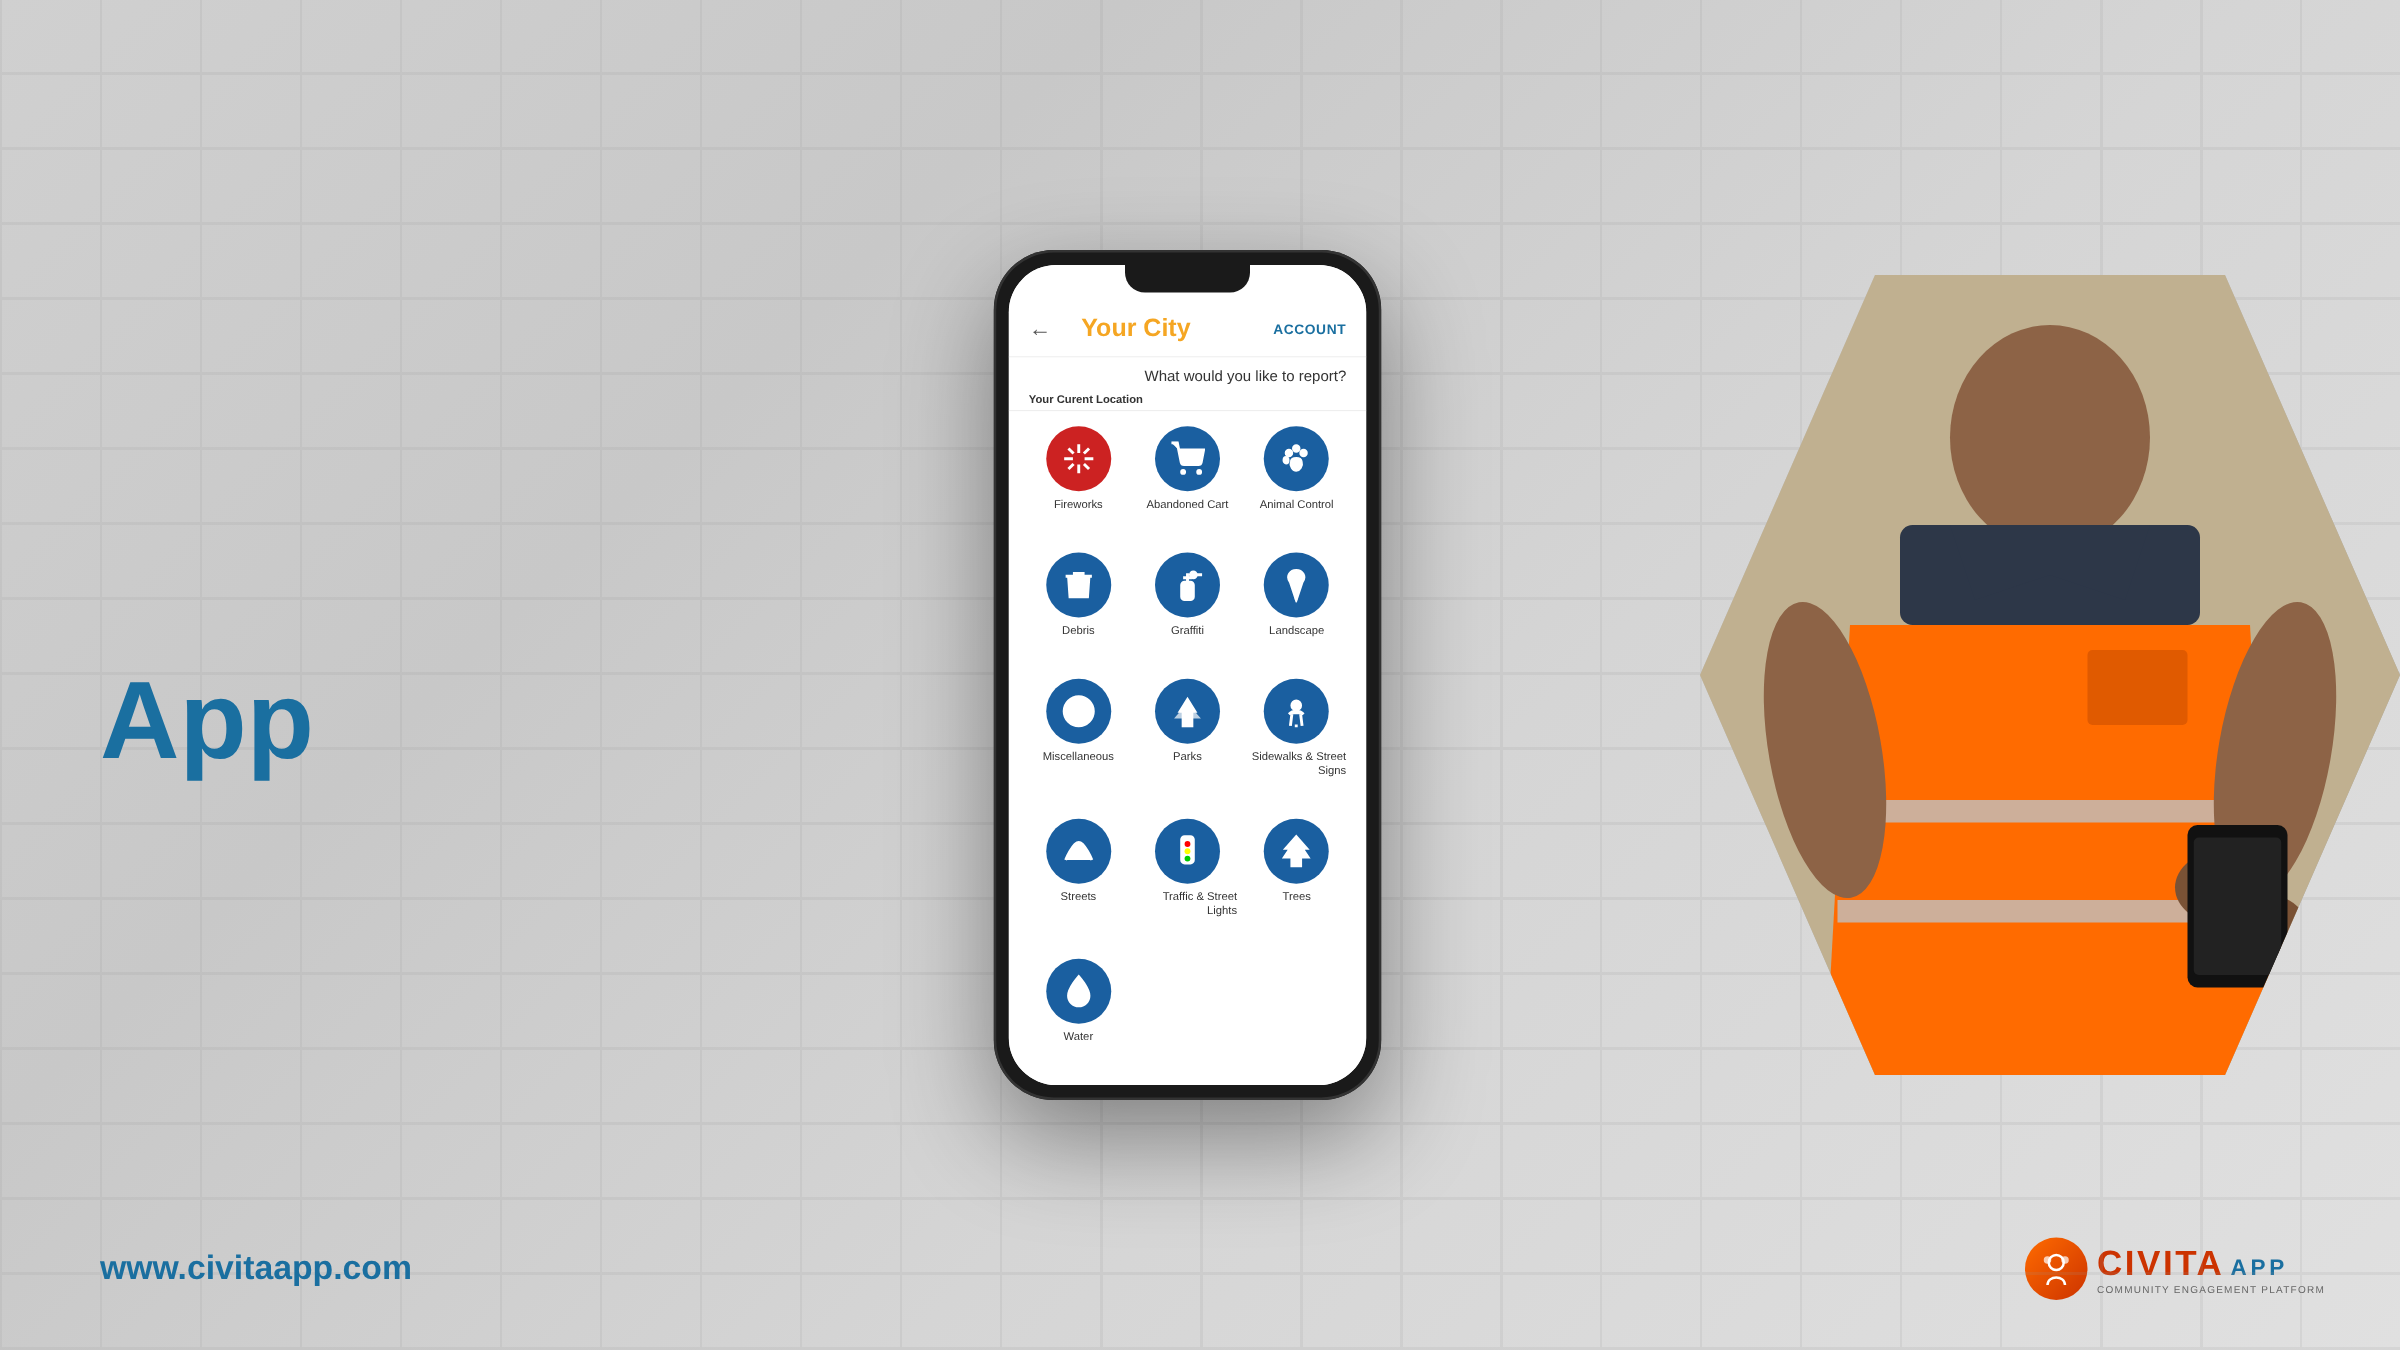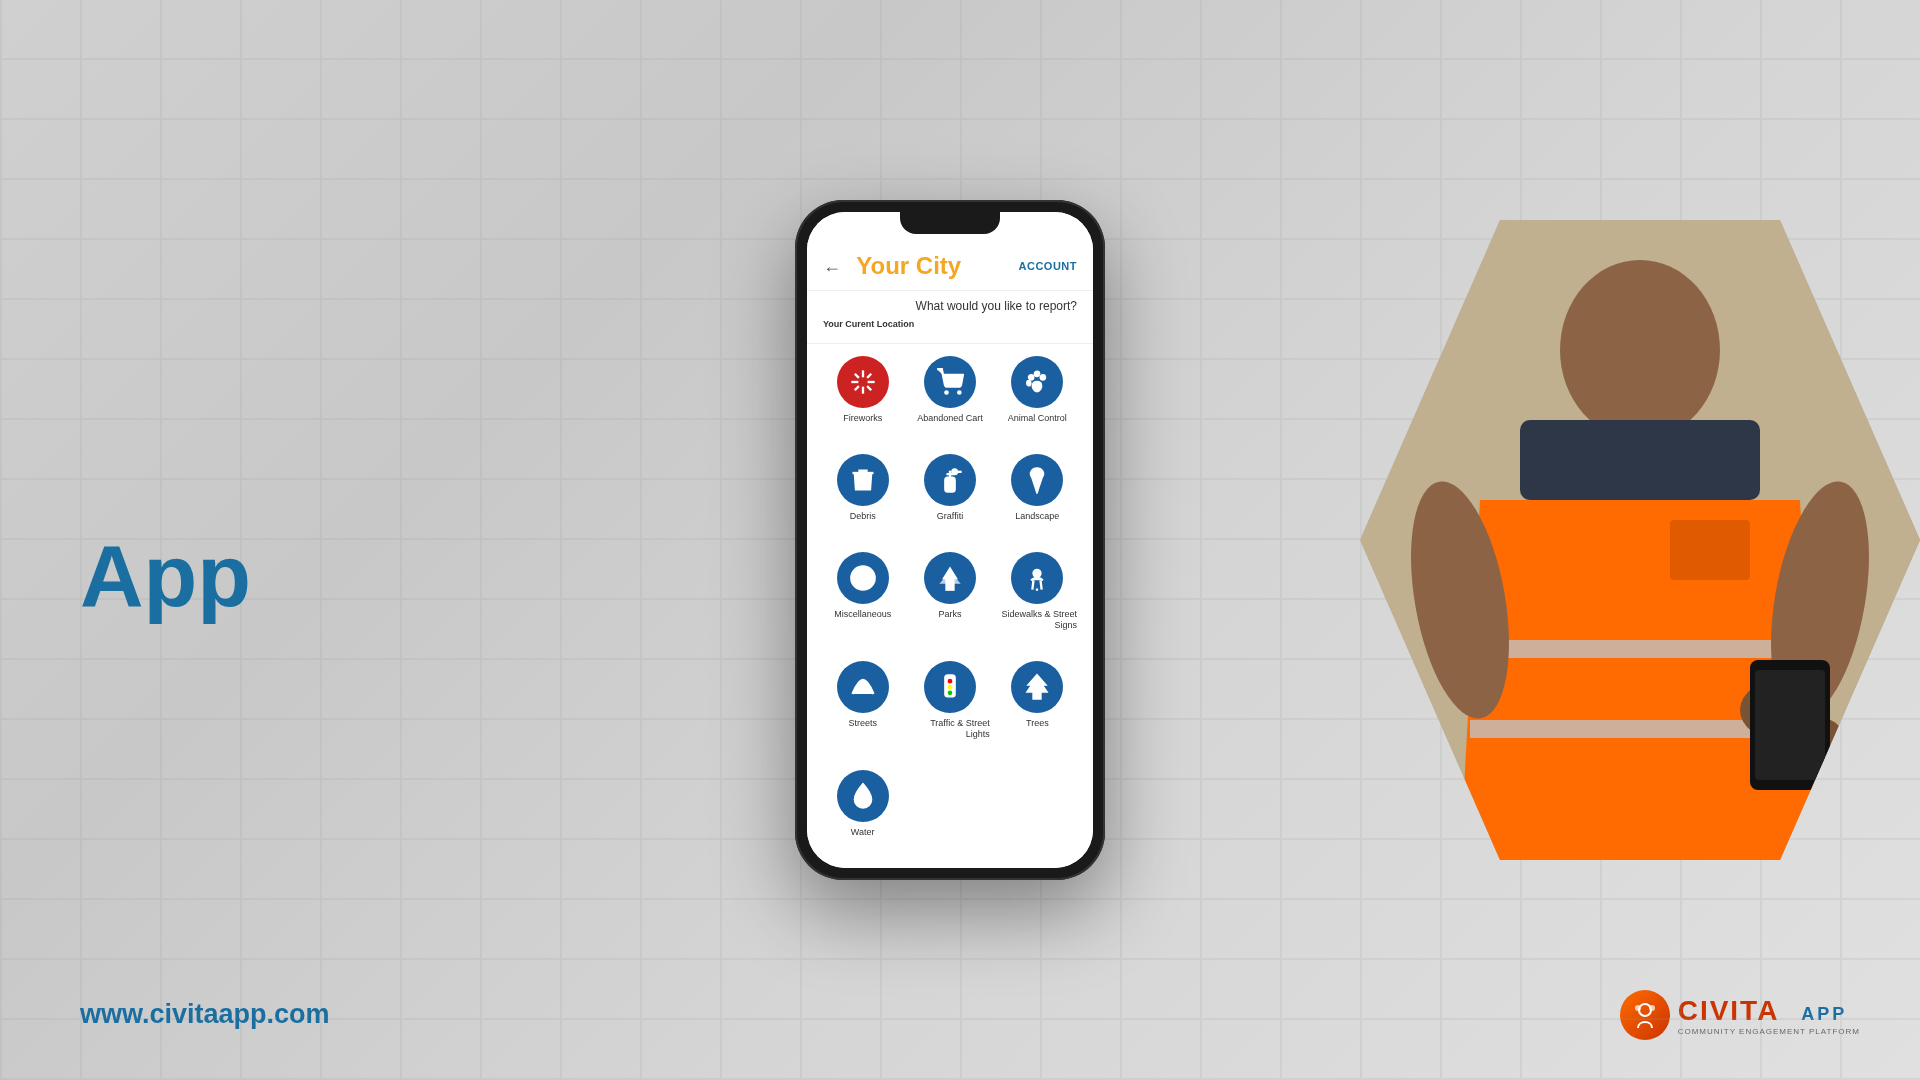--- a/index.html
+++ b/index.html
@@ -122,21 +122,21 @@
       border-bottom: 1px solid #eee;
     }
 
     .app-back-btn {
       font-size: 18px;
       color: #555;
       cursor: pointer;
     }
 
     .app-title {
-      font-size: 24px;
+      font-size: 20px;
       font-weight: 700;
       color: #f5a623;
       text-align: center;
       flex: 1;
     }
 
     .app-account {
       font-size: 11px;
       font-weight: 700;
       color: #1a6fa0;
@@ -151,21 +151,21 @@
       color: #333;
       padding: 8px 16px 4px;
       font-weight: 500;
     }
 
     .app-location {
       background: white;
       text-align: left;
       font-size: 9px;
       color: #333;
-      padding: 2px 16px 14px;
+      padding: 2px 16px 4px;
       font-weight: 600;
       border-bottom: 1px solid #eee;
     }
 
     .app-grid {
       padding: 12px 16px;
       display: grid;
       grid-template-columns: repeat(3, 1fr);
       gap: 12px 8px;
       overflow-y: auto;
@@ -514,19 +514,19 @@
 <div class="logo-container">
   <div class="logo-icon">
     <svg width="30" height="30" viewBox="0 0 30 30" fill="none">
       <circle cx="15" cy="10" r="6" stroke="white" stroke-width="2" fill="none"></circle>
       <path d="M8 28 C8 20 22 20 22 28" stroke="white" stroke-width="2" fill="none"></path>
       <circle cx="22" cy="8" r="3" fill="white" opacity="0.7"></circle>
       <circle cx="8" cy="8" r="3" fill="white" opacity="0.7"></circle>
     </svg>
   </div>
   <div class="logo-text-block">
-    <div style="display:flex;align-items:baseline;gap:22px;">
+    <div style="display:flex;align-items:baseline;gap:5px;">
       <span class="logo-civita">CIVITA</span>
       <span class="logo-app">APP</span>
     </div>
     <div class="logo-tagline">COMMUNITY ENGAGEMENT PLATFORM</div>
   </div>
 </div>
 
 </body></html>

